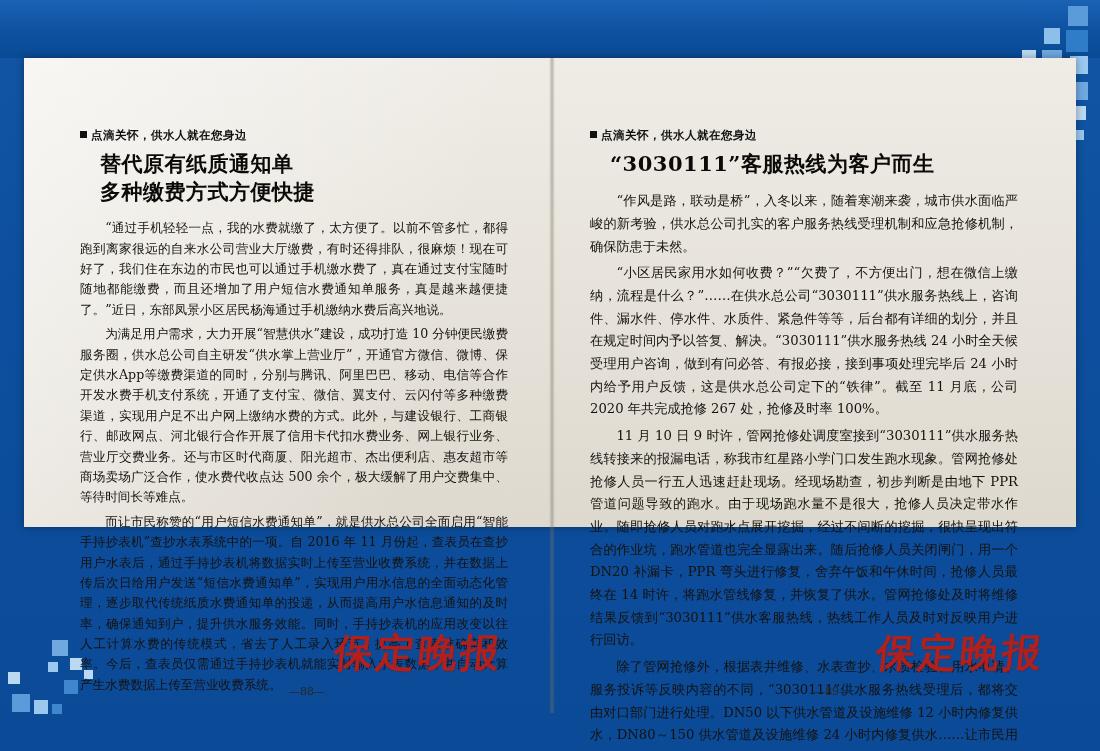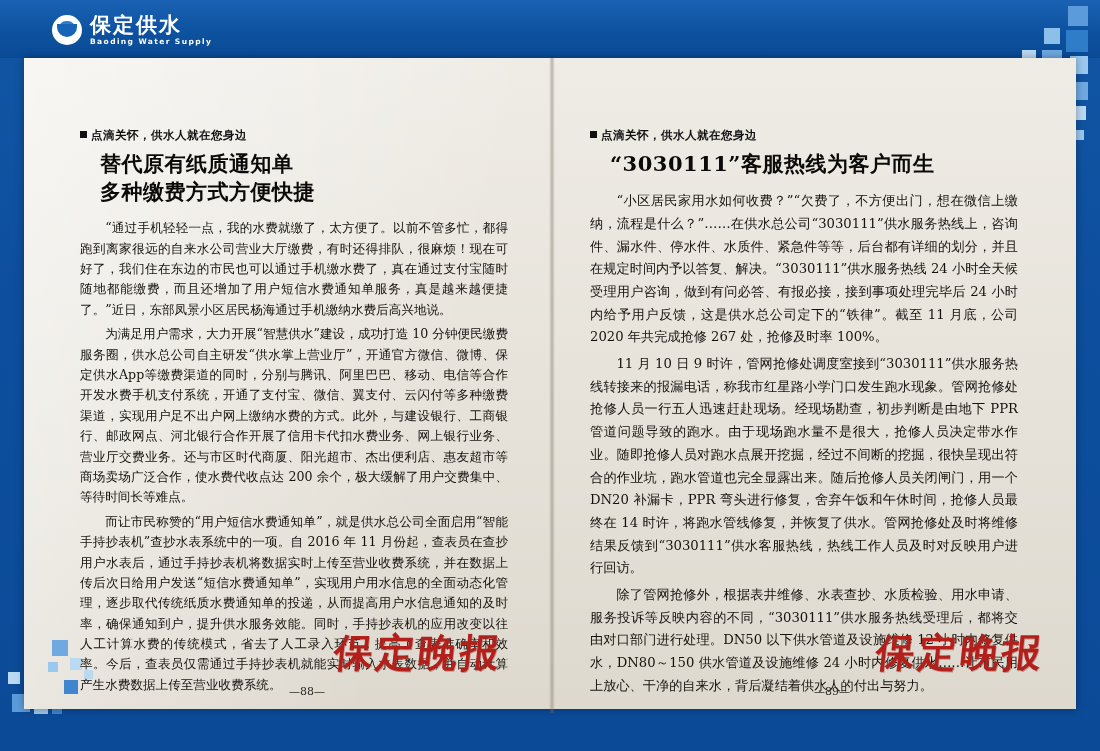--- a/index.html
+++ b/index.html
@@ -80,21 +80,21 @@
 
   
   .sq { position: absolute; }
 
   
   .paper {
     position: absolute;
     left: 24px;
     top: 58px;
     width: 1052px;
-    height: 651px;
+    height: 469px;
     background: #ece9e2;
     background-image:
        linear-gradient(105deg, rgba(255,255,255,0.55) 0%, rgba(255,255,255,0) 42%),
        linear-gradient(180deg, #efece6 0%, #e6e2d9 55%, #ded9cf 100%);
     box-shadow: 0 0 8px rgba(0,0,0,0.35);
   }
   .gutter {
     position: absolute;
     left: 525px;
     top: 0;
@@ -178,27 +178,20 @@
   
   .paper-sq { position: absolute; }
 </style>
 </head>
 <body>
 
 <div class="page">
 
   <div class="topband"></div>
 
-  <div class="logo-wrap">
-    <div class="logo-mark"></div>
-    <div class="logo-text">
-      <div class="logo-cn">保定供水</div>
-      <div class="logo-en">Baoding  Water  Supply</div>
-    </div>
-  </div>
 
   <div class="sq" style="left:1068px;top:6px;width:20px;height:20px;background:#5c9bda;"></div>
   <div class="sq" style="left:1044px;top:28px;width:16px;height:16px;background:#8cc0ea;"></div>
   <div class="sq" style="left:1066px;top:30px;width:22px;height:22px;background:#2f7cc8;"></div>
   <div class="sq" style="left:1022px;top:50px;width:14px;height:14px;background:#bcd9f2;"></div>
   <div class="sq" style="left:1042px;top:50px;width:20px;height:20px;background:#6fa9e0;"></div>
   <div class="sq" style="left:1070px;top:56px;width:18px;height:18px;background:#9ac8ee;"></div>
   <div class="sq" style="left:1000px;top:72px;width:12px;height:12px;background:#8cc0ea;"></div>
   <div class="sq" style="left:1020px;top:70px;width:18px;height:18px;background:#3f86ce;"></div>
   <div class="sq" style="left:1048px;top:74px;width:14px;height:14px;background:#bcd9f2;"></div>
@@ -225,32 +218,33 @@
 
     <div class="col col-left">
       <div class="kicker">
         <span class="bullet"></span><span>点滴关怀，供水人就在您身边</span>
       </div>
       <div class="headline">
         <span class="l2">替代原有纸质通知单</span>
         <span class="l2">多种缴费方式方便快捷</span>
       </div>
       <p class="body">“通过手机轻轻一点，我的水费就缴了，太方便了。以前不管多忙，都得跑到离家很远的自来水公司营业大厅缴费，有时还得排队，很麻烦！现在可好了，我们住在东边的市民也可以通过手机缴水费了，真在通过支付宝随时随地都能缴费，而且还增加了用户短信水费通知单服务，真是越来越便捷了。”近日，东部凤景小区居民杨海通过手机缴纳水费后高兴地说。</p>
-      <p class="body">为满足用户需求，大力开展“智慧供水”建设，成功打造 10 分钟便民缴费服务圈，供水总公司自主研发“供水掌上营业厅”，开通官方微信、微博、保定供水App等缴费渠道的同时，分别与腾讯、阿里巴巴、移动、电信等合作开发水费手机支付系统，开通了支付宝、微信、翼支付、云闪付等多种缴费渠道，实现用户足不出户网上缴纳水费的方式。此外，与建设银行、工商银行、邮政网点、河北银行合作开展了信用卡代扣水费业务、网上银行业务、营业厅交费业务。还与市区时代商厦、阳光超市、杰出便利店、惠友超市等商场卖场广泛合作，使水费代收点达 200 余个，极大缓解了用户交费集中、等待时间长等难点。</p>
+      <p class="body">为满足用户需求，大力开展“智慧供水”建设，成功打造 10 分钟便民缴费服务圈，供水总公司自主研发“供水掌上营业厅”，开通官方微信、微博、保定供水App等缴费渠道的同时，分别与腾讯、阿里巴巴、移动、电信等合作开发水费手机支付系统，开通了支付宝、微信、翼支付、云闪付等多种缴费渠道，实现用户足不出户网上缴纳水费的方式。此外，与建设银行、工商银行、邮政网点、河北银行合作开展了信用卡代扣水费业务、网上银行业务、营业厅交费业务。还与市区时代商厦、阳光超市、杰出便利店、惠友超市等商场卖场广泛合作，使水费代收点达 500 余个，极大缓解了用户交费集中、等待时间长等难点。</p>
       <p class="body">而让市民称赞的“用户短信水费通知单”，就是供水总公司全面启用“智能手持抄表机”查抄水表系统中的一项。自 2016 年 11 月份起，查表员在查抄用户水表后，通过手持抄表机将数据实时上传至营业收费系统，并在数据上传后次日给用户发送“短信水费通知单”，实现用户用水信息的全面动态化管理，逐步取代传统纸质水费通知单的投递，从而提高用户水信息通知的及时率，确保通知到户，提升供水服务效能。同时，手持抄表机的应用改变以往人工计算水费的传统模式，省去了人工录入环节，提高了查表准确率和效率。今后，查表员仅需通过手持抄表机就能实时输入水表数据，并自动计算产生水费数据上传至营业收费系统。</p>
 
     </div>
 
     <div class="col col-right">
       <div class="kicker">
         <span class="bullet"></span><span>点滴关怀，供水人就在您身边</span>
       </div>
       <div class="headline">
         <span class="l2">“3030111”客服热线为客户而生</span>
       </div>
+      <p class="body">“作风是路，联动是桥”，入冬以来，随着寒潮来袭，城市供水面临严峻的新考验，供水总公司扎实的客户服务热线受理机制和应急抢修机制，确保防患于未然。</p>
       <p class="body">“小区居民家用水如何收费？”“欠费了，不方便出门，想在微信上缴纳，流程是什么？”……在供水总公司“3030111”供水服务热线上，咨询件、漏水件、停水件、水质件、紧急件等等，后台都有详细的划分，并且在规定时间内予以答复、解决。“3030111”供水服务热线 24 小时全天候受理用户咨询，做到有问必答、有报必接，接到事项处理完毕后 24 小时内给予用户反馈，这是供水总公司定下的“铁律”。截至 11 月底，公司 2020 年共完成抢修 267 处，抢修及时率 100%。</p>
       <p class="body">11 月 10 日 9 时许，管网抢修处调度室接到“3030111”供水服务热线转接来的报漏电话，称我市红星路小学门口发生跑水现象。管网抢修处抢修人员一行五人迅速赶赴现场。经现场勘查，初步判断是由地下 PPR 管道问题导致的跑水。由于现场跑水量不是很大，抢修人员决定带水作业。随即抢修人员对跑水点展开挖掘，经过不间断的挖掘，很快呈现出符合的作业坑，跑水管道也完全显露出来。随后抢修人员关闭闸门，用一个 DN20 补漏卡，PPR 弯头进行修复，舍弃午饭和午休时间，抢修人员最终在 14 时许，将跑水管线修复，并恢复了供水。管网抢修处及时将维修结果反馈到“3030111”供水客服热线，热线工作人员及时对反映用户进行回访。</p>
       <p class="body">除了管网抢修外，根据表井维修、水表查抄、水质检验、用水申请、服务投诉等反映内容的不同，“3030111”供水服务热线受理后，都将交由对口部门进行处理。DN50 以下供水管道及设施维修 12 小时内修复供水，DN80～150 供水管道及设施维修 24 小时内修复供水……让市民用上放心、干净的自来水，背后凝结着供水人的付出与努力。</p>
     </div>
 
     <div class="stamp stamp-left">保定晚报</div>
     <div class="stamp stamp-right">保定晚报</div>
 
     <div class="folio folio-left">—88—</div>
     <div class="folio folio-right">—89—</div>

